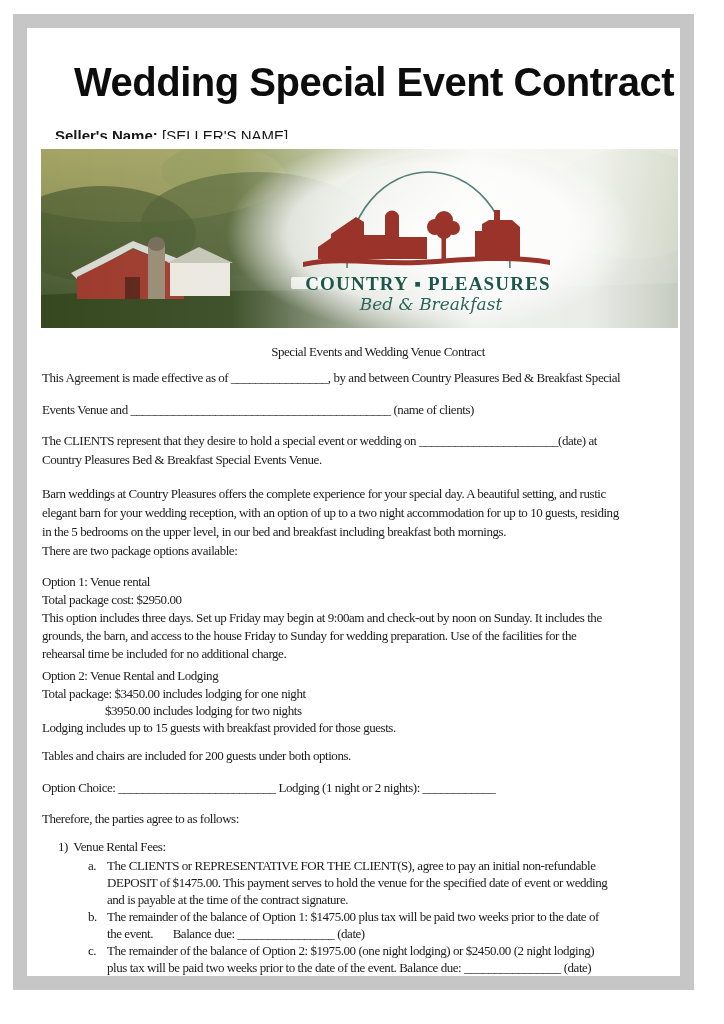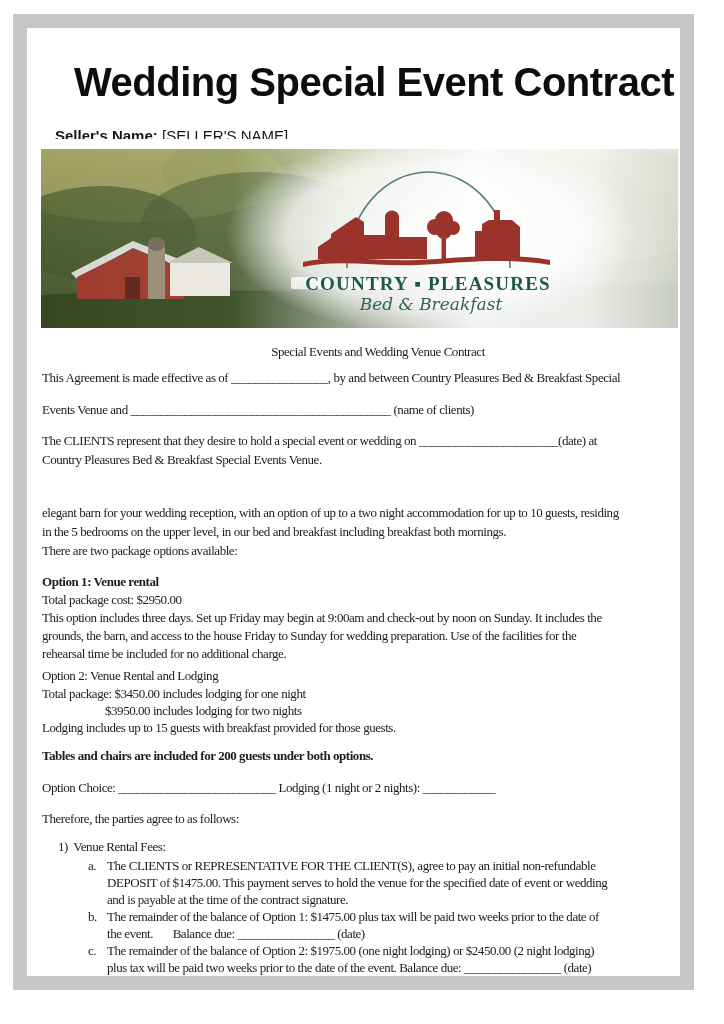--- a/index.html
+++ b/index.html
@@ -11,21 +11,21 @@
          font-family:"Liberation Sans","DejaVu Sans",sans-serif;font-weight:bold;
          font-size:40px;letter-spacing:-0.5px;color:#0d0d0d;}
   .seller-line{position:absolute;left:55px;top:128px;height:11px;overflow:hidden;
          font-family:Liberation Sans, sans-serif;font-size:15px;line-height:15px;
          color:#161616;white-space:pre;}
   .seller-line .lbl{font-weight:bold;}
   .banner{position:absolute;left:41px;top:149px;width:637px;height:211px;overflow:hidden;}
   .doc{position:absolute;left:0;top:0;width:724px;height:1024px;font-size:13px;}
   .ln{position:absolute;left:42px;white-space:pre;letter-spacing:-0.45px;line-height:16px;}
   .ctr{left:16px;width:724px;text-align:center;}
-  .b{font-weight:bold;}
+  .b{font-weight:normal;}
   .item-row{display:flex;}
   .marker{display:inline-block;width:19px;flex:0 0 19px;}
 </style>
 </head>
 <body>
 
 <div class="canvas">
   <div class="frame"></div>
 
   <h1 class="title">Wedding Special Event Contract</h1>
@@ -108,20 +108,21 @@
 
   <div class="doc">
     <div class="ln ctr" style="top:344px">Special Events and Wedding Venue Contract</div>
 
     <div class="ln" style="top:370px">This Agreement is made effective as of ________________, by and between Country Pleasures Bed &amp; Breakfast Special</div>
     <div class="ln" style="top:433px">The CLIENTS represent that they desire to hold a special event or wedding on _______________________(date) at</div>
 
     <div class="ln" style="top:402px">Events Venue and ___________________________________________ (name of clients)</div>
     <div class="ln" style="top:452px">Country Pleasures Bed &amp; Breakfast Special Events Venue.</div>
 
+    <div class="ln" style="top:486px">Barn weddings at Country Pleasures offers the complete experience for your special day. A beautiful setting, and rustic</div>
     <div class="ln" style="top:505px">elegant barn for your wedding reception, with an option of up to a two night accommodation for up to 10 guests, residing</div>
     <div class="ln" style="top:524px">in the 5 bedrooms on the upper level, in our bed and breakfast including breakfast both mornings.</div>
 
     <div class="ln" style="top:543px">There are two package options available:</div>
 
     <div class="ln b" style="top:574px">Option 1: Venue rental</div>
     <div class="ln" style="top:592px">Total package cost: $2950.00</div>
     <div class="ln" style="top:610px">This option includes three days. Set up Friday may begin at 9:00am and check-out by noon on Sunday. It includes the</div>
     <div class="ln" style="top:628px">grounds, the barn, and access to the house Friday to Sunday for wedding preparation. Use of the facilities for the</div>
     <div class="ln" style="top:646px">rehearsal time be included for no additional charge.</div>

